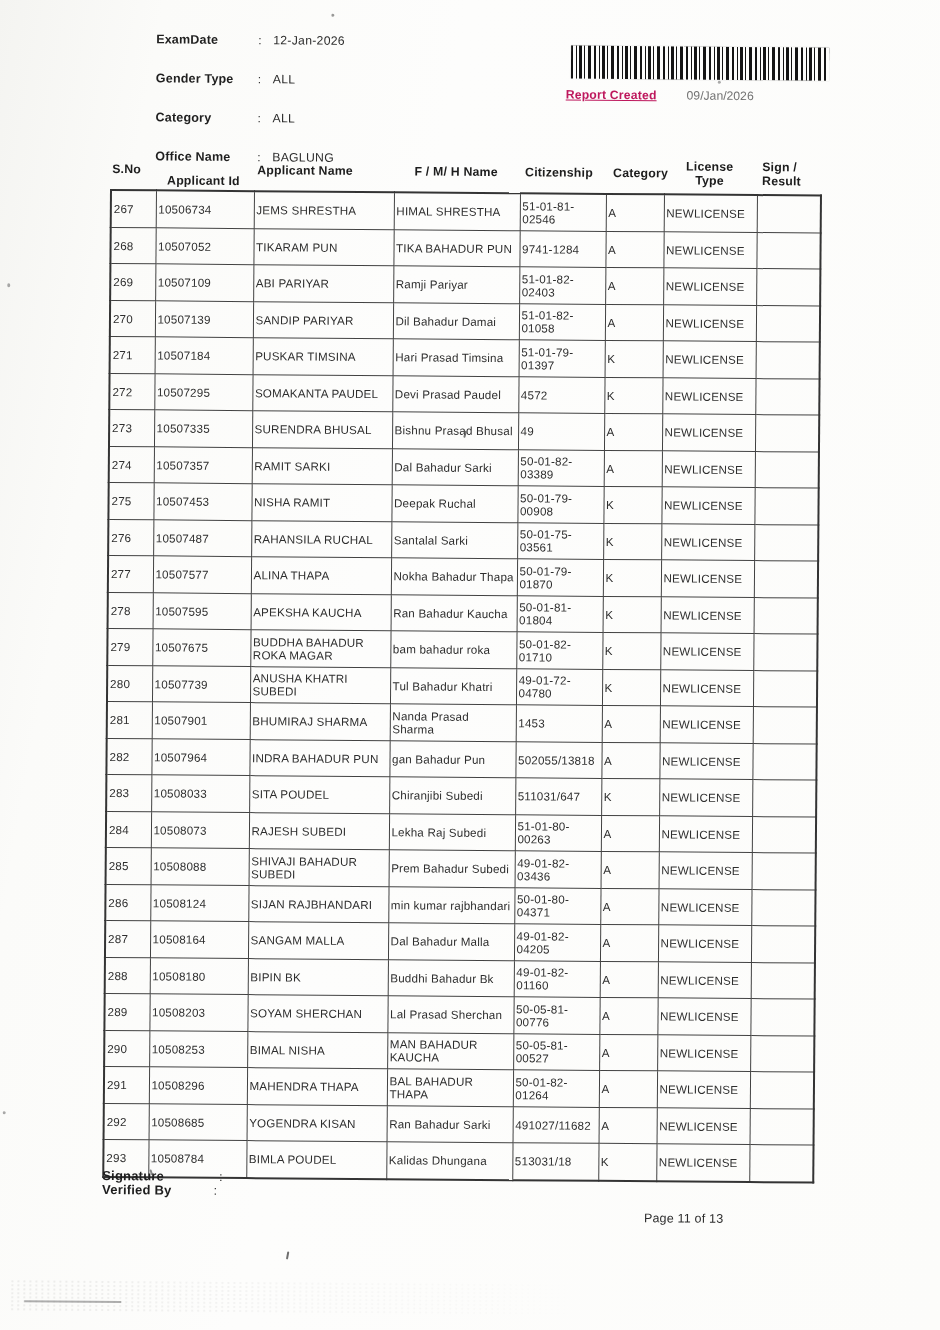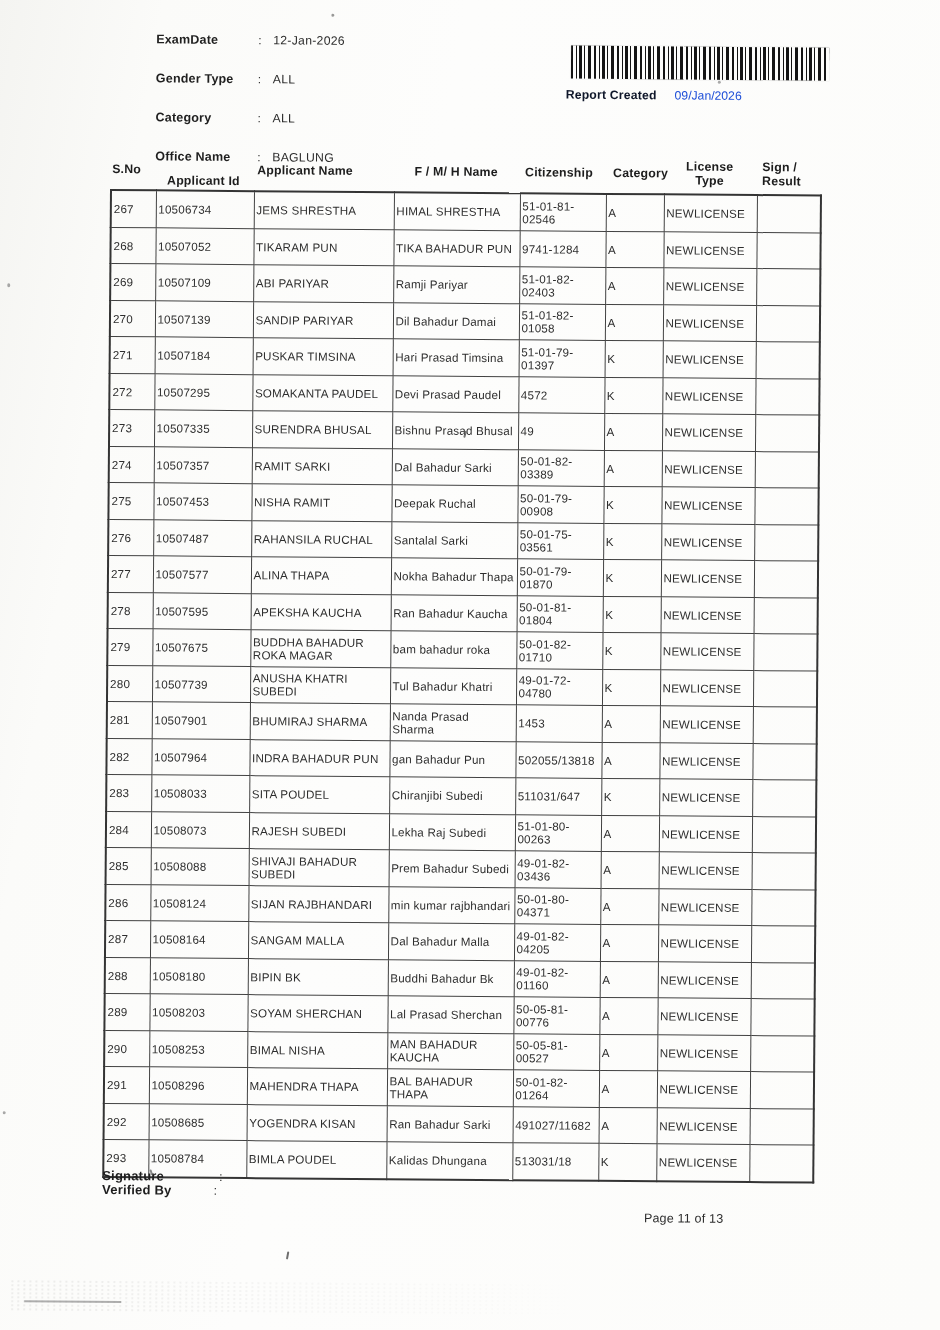--- a/index.html
+++ b/index.html
@@ -18,22 +18,22 @@
   .mc{width:15px;font-size:12px;color:#333;}
   .mv{font-size:12.2px;color:#2c2c2c;letter-spacing:.3px;text-align:right;}
 
   
   .barcode{position:absolute;left:570px;top:42px;width:258px;height:33px;
     background:
       repeating-linear-gradient(90deg,#141414 0 2px,transparent 2px 5px,#141414 5px 6px,transparent 6px 8px,#141414 8px 11px,transparent 11px 13px,#141414 13px 14px,transparent 14px 17px,#141414 17px 20px,transparent 20px 23px);
     box-shadow:0 0 1px rgba(0,0,0,.4);
   }
   .report-created{position:absolute;left:565px;top:84px;font-size:12.2px;display:flex;}
-  .rc-label{font-weight:bold;color:#0f172a;letter-spacing:.2px;}
-  .rc-date{margin-left:18px;color:#1d4ed8;}
+  .rc-label{font-weight:bold;color:#be185d;letter-spacing:.2px;text-decoration:underline;}
+  .rc-date{margin-left:30px;color:#737373;}
 
   
   .thead-row{position:absolute;left:110px;top:151px;width:710px;display:flex;align-items:center;
     font-weight:bold;font-size:12.3px;color:#1d1d1d;letter-spacing:.2px;}
   .thead-row > div{box-sizing:border-box;white-space:pre-line;line-height:1.2;}
   .h0{width:45px;padding-left:2px;}
   .h1{width:98px;padding-left:12px;margin-top:22px;}
   .h2{width:140px;padding-left:4px;}
   .h3{width:126px;text-align:center;}
   .h4{width:86px;padding-left:6px;}

